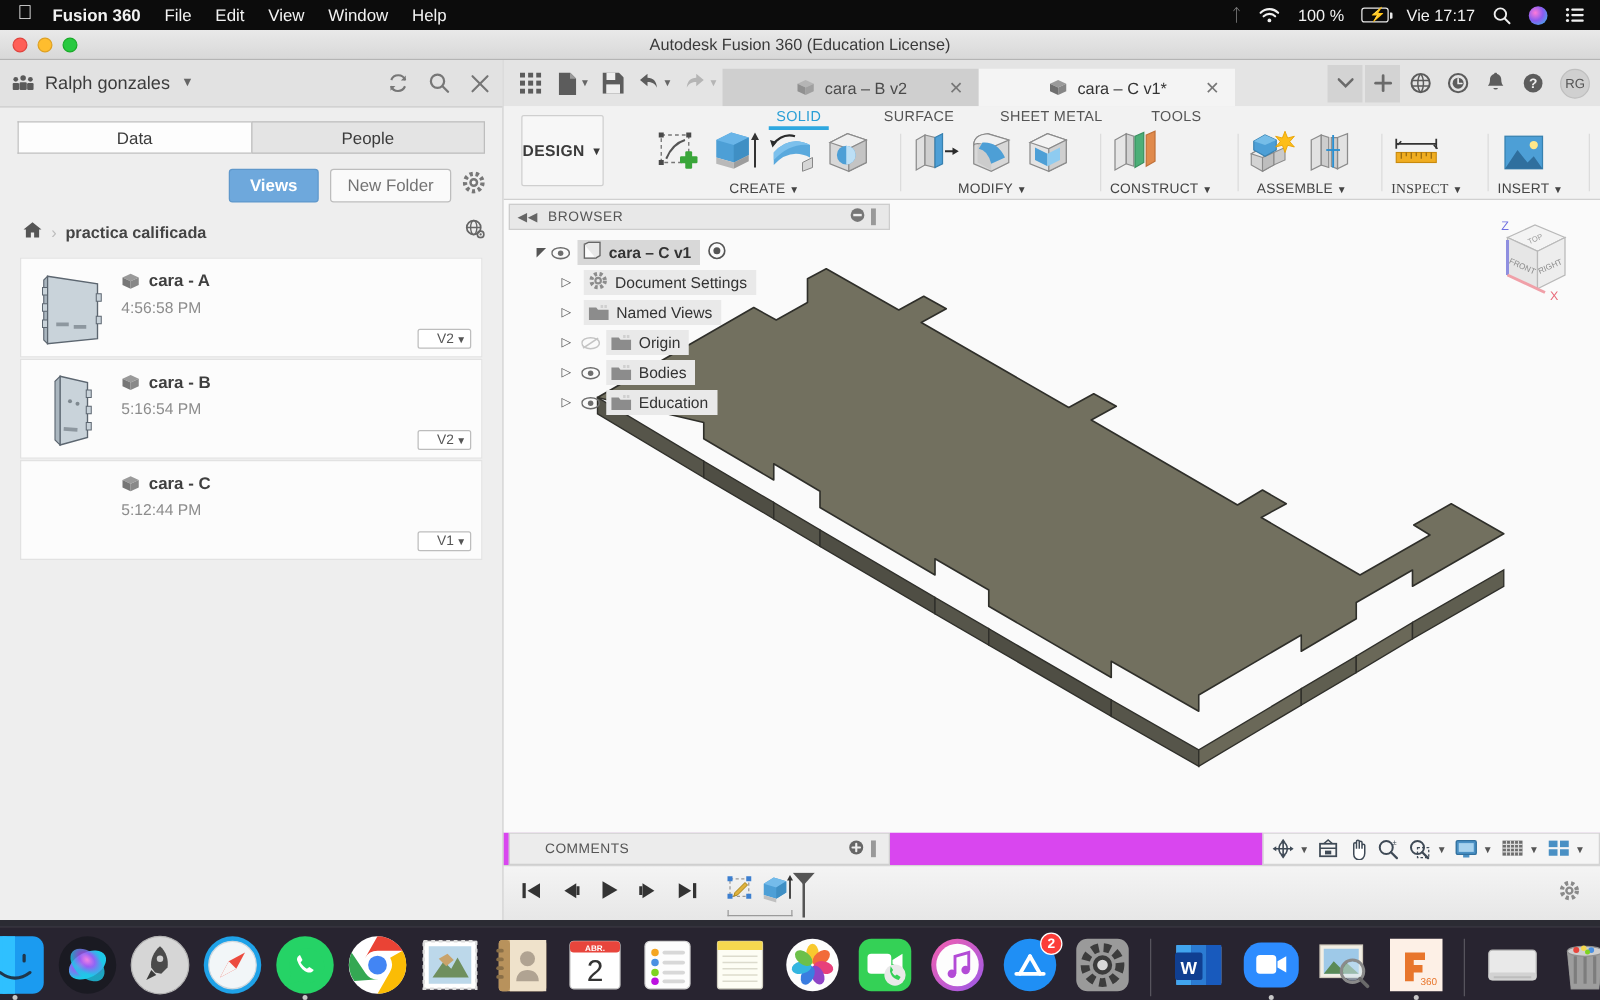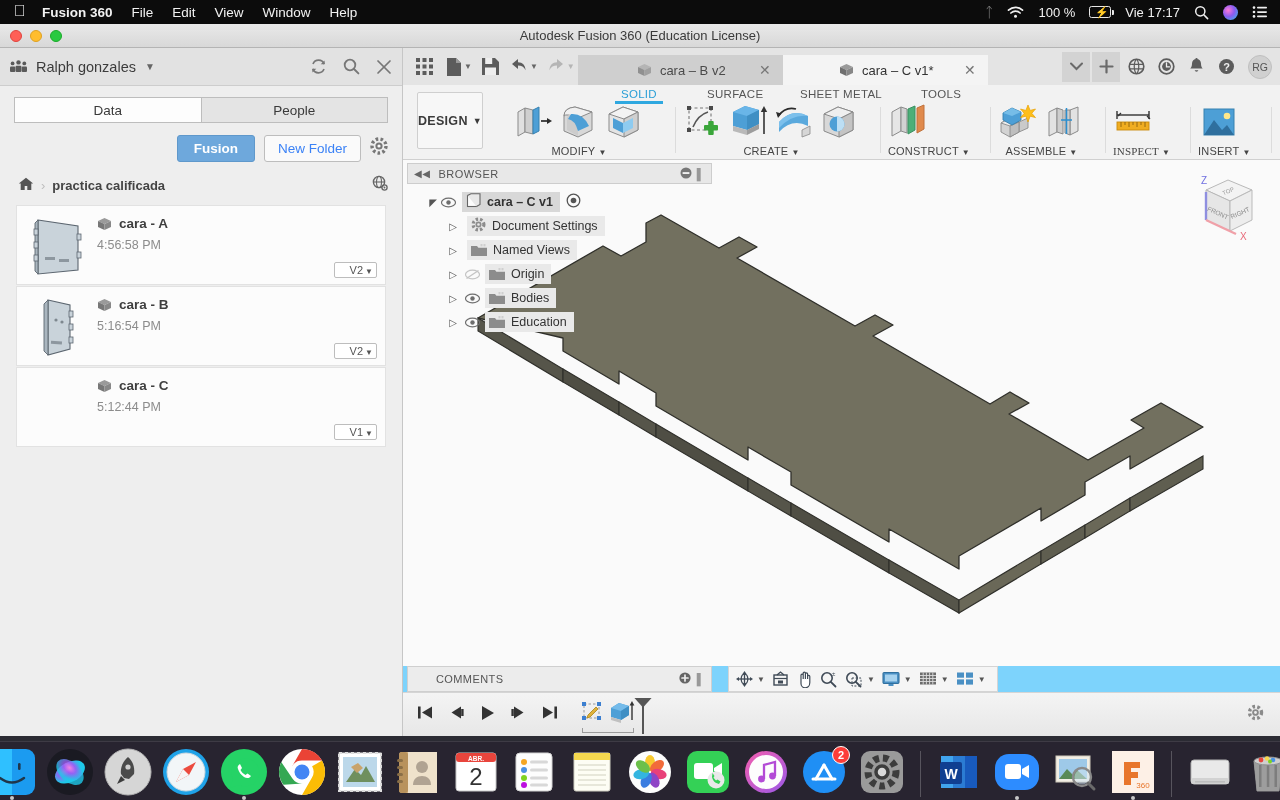--- a/index.html
+++ b/index.html
@@ -78,21 +78,21 @@
   .tab.active { background: #fdfdfd; border-right: none; }
   .tab:last-child { border-left: 1px solid #bdbdbd; }
 
   .dp-actions { display: flex; align-items: center; justify-content: flex-end;
     gap: 9px; padding: 12px 14px 0 0; }
   .btn-upload {
     background: #6ea8dc; color: #fff; font-weight: bold; font-size: 13.5px;
     border: 1px solid #5f98cb; border-radius: 3px; padding: 5px 16px;
   }
   .btn-newfolder {
-    background: #fafafa; color: #3b82f6; font-size: 13.5px;
+    background: #fafafa; color: #737373; font-size: 13.5px;
     border: 1px solid #bdbdbd; border-radius: 3px; padding: 5px 13px;
   }
   .gear-sm { color: #777; font-size: 17px; }
 
   .breadcrumb { display: flex; align-items: center; padding: 13px 14px 0 18px; }
   .bc-home { color: #555; font-size: 15px; }
   .bc-sep { color: #bdbdbd; margin: 0 7px; font-size: 13px; }
   .bc-name { font-size: 13px; font-weight: bold; color: #444; }
   .bc-globe { margin-left: auto; color: #666; }
 
@@ -187,21 +187,21 @@
   .tchip.root { background: #d8d8d8; }
   .tlabel { white-space: nowrap; }
   .tlabel.bold { font-weight: bold; color:#333; }
   .eye { color: #707070; font-size: 12px; display:inline-flex; }
   .eye.off { color: #c0c0c0; }
   .folder-ico { color: #888; display:inline-flex; }
 
   .viewcube { position: absolute; right: 18px; top: 8px; width: 86px; height: 86px; }
 
   
-  .commentsbar { height: 26px; display: flex; align-items: stretch; background: #7dd3fc; }
+  .commentsbar { height: 26px; display: flex; align-items: stretch; background: #d946ef; justify-content: space-between; }
   .comments {
     width: 305px; margin-left: 4px; border: 1px solid #cfcfcf; background: #ececec;
     display: flex; align-items: center; padding: 0 6px; font-size: 11px; color: #555; letter-spacing: .4px;
   }
   .comments .lbl { margin-left: 22px; }
   .comments .right { margin-left: auto; display: flex; align-items: center; gap: 6px; }
   .navbar {
     margin-left: 16px; border: 1px solid #d4d4d4; background: #f5f5f5;
     display: flex; align-items: center; gap: 3px; padding: 0 7px; height: 26px;
   }
@@ -346,21 +346,21 @@
             </span>
           </span>
         </div>
 
         <div class="tabs">
           <div class="tab active">Data</div>
           <div class="tab">People</div>
         </div>
 
         <div class="dp-actions">
-          <div class="btn-upload">Fusion</div>
+          <div class="btn-upload">Views</div>
           <div class="btn-newfolder">New Folder</div>
           <span class="gear-sm">
             <svg width="18" height="18" viewBox="0 0 18 18">
                 <g fill="#777">
                   <circle cx="9" cy="9" r="7" fill="none" stroke="#777" stroke-width="3.4" stroke-dasharray="2.6 2.3"></circle>
                   <circle cx="9" cy="9" r="2.6" fill="#fafafa" stroke="#777" stroke-width="2"></circle>
                 </g>
               </svg>
           </span>
         </div>
@@ -594,54 +594,20 @@
           </div>
 
           <div class="wsgroups">
             <div class="wstabrow">
               <span class="wstab active" style="left:128px;">SOLID</span>
               <span class="wstab" style="left:214px;">SURFACE</span>
               <span class="wstab" style="left:307px;">SHEET METAL</span>
               <span class="wstab" style="left:428px;">TOOLS</span>
             </div>
 
-            <div class="group" style="margin-left:12px;">
-              <div class="grow">
-                <span class="gicon">
-                  <svg width="40" height="36" viewBox="0 0 40 36">
-                    <path d="M4 8 L11 4 L11 28 L4 32z" fill="#e0e0e0" stroke="#8b8b8b" stroke-width="1"></path>
-                    <path d="M11 4 L19 6 L19 30 L11 28z" fill="#cfcfcf" stroke="#8b8b8b" stroke-width="1"></path>
-                    <path d="M19 6 L25 3 L25 27 L19 30z" fill="#4d9fd6" stroke="#3781b0" stroke-width="1"></path>
-                    <line x1="27" y1="17" x2="36" y2="17" stroke="#2b2b2b" stroke-width="1.7"></line>
-                    <path d="M38 17 l-5 3v-6z" fill="#2b2b2b"></path>
-                  </svg>
-                </span>
-                <span class="gicon">
-                  <svg width="40" height="36" viewBox="0 0 40 36">
-                    <path d="M5 12 Q5 4 16 3 L33 8 L33 26 L19 33 L5 27z" fill="#d8d8d8" stroke="#8b8b8b" stroke-width="1"></path>
-                    <path d="M5 12 Q5 4 16 3 L33 8 L19 14 Q7 9 5 12z" fill="#f0f0f0" stroke="#8b8b8b" stroke-width="1"></path>
-                    <path d="M19 14 Q11 8 8 13 L8 26 L19 32z" fill="#cccccc"></path>
-                    <path d="M12 10 Q24 9 30 22 L19 27 Q16 16 9 15z" fill="#4d9fd6"></path>
-                  </svg>
-                </span>
-                <span class="gicon">
-                  <svg width="38" height="36" viewBox="0 0 38 36">
-                    <path d="M4 10 L18 3 L33 8 L33 26 L19 33 L4 27z" fill="#e4e4e4" stroke="#8b8b8b" stroke-width="1"></path>
-                    <path d="M4 10 L18 3 L33 8 L19 15z" fill="#f3f3f3" stroke="#8b8b8b" stroke-width="1"></path>
-                    <path d="M19 15 L33 8 L33 26 L19 33z" fill="#cfcfcf" stroke="#8b8b8b" stroke-width="1"></path>
-                    <path d="M8 14 L18 19 L18 29 L8 24z" fill="#4d9fd6"></path>
-                    <path d="M18 19 L28 14 L28 24 L18 29z" fill="#8ecbf0"></path>
-                  </svg>
-                </span>
-              </div>
-              <div class="glabel">
-                <span>MODIFY</span><span class="c">▼</span>
-              </div>
-            </div>
-
             <div class="group" style="margin-left:22px;">
               <div class="grow">
                 <span class="gicon">
                   <svg width="36" height="34" viewBox="0 0 36 34">
                     <rect x="3" y="3" width="22" height="22" fill="none" stroke="#777" stroke-width="1.1" stroke-dasharray="3 2.5"></rect>
                     <g fill="#4a4a4a">
                         <rect x="1" y="1" width="4" height="4"></rect>
                         <rect x="23" y="1" width="4" height="4"></rect>
                         <rect x="1" y="23" width="4" height="4"></rect>
                         <rect x="23" y="23" width="4" height="4"></rect>
@@ -680,20 +646,54 @@
                     <path d="M4 10 L18 3 L33 8 L33 26 L19 33 L4 27z" fill="#d8d8d8" stroke="#8b8b8b" stroke-width="1"></path>
                     <path d="M4 10 L18 3 L33 8 L19 15z" fill="#efefef" stroke="#8b8b8b" stroke-width="1"></path>
                     <path d="M19 15 L33 8 L33 26 L19 33z" fill="#c4c4c4" stroke="#8b8b8b" stroke-width="1"></path>
                     <circle cx="17" cy="20" r="7.5" fill="#4d9fd6"></circle>
                     <path d="M17 12.5a7.5 7.5 0 0 1 0 15z" fill="#bcdff5"></path>
                   </svg>
                 </span>
               </div>
               <div class="glabel">
                 <span>CREATE</span><span class="c">▼</span>
+              </div>
+            </div>
+
+            <div class="group" style="margin-left:12px;">
+              <div class="grow">
+                <span class="gicon">
+                  <svg width="40" height="36" viewBox="0 0 40 36">
+                    <path d="M4 8 L11 4 L11 28 L4 32z" fill="#e0e0e0" stroke="#8b8b8b" stroke-width="1"></path>
+                    <path d="M11 4 L19 6 L19 30 L11 28z" fill="#cfcfcf" stroke="#8b8b8b" stroke-width="1"></path>
+                    <path d="M19 6 L25 3 L25 27 L19 30z" fill="#4d9fd6" stroke="#3781b0" stroke-width="1"></path>
+                    <line x1="27" y1="17" x2="36" y2="17" stroke="#2b2b2b" stroke-width="1.7"></line>
+                    <path d="M38 17 l-5 3v-6z" fill="#2b2b2b"></path>
+                  </svg>
+                </span>
+                <span class="gicon">
+                  <svg width="40" height="36" viewBox="0 0 40 36">
+                    <path d="M5 12 Q5 4 16 3 L33 8 L33 26 L19 33 L5 27z" fill="#d8d8d8" stroke="#8b8b8b" stroke-width="1"></path>
+                    <path d="M5 12 Q5 4 16 3 L33 8 L19 14 Q7 9 5 12z" fill="#f0f0f0" stroke="#8b8b8b" stroke-width="1"></path>
+                    <path d="M19 14 Q11 8 8 13 L8 26 L19 32z" fill="#cccccc"></path>
+                    <path d="M12 10 Q24 9 30 22 L19 27 Q16 16 9 15z" fill="#4d9fd6"></path>
+                  </svg>
+                </span>
+                <span class="gicon">
+                  <svg width="38" height="36" viewBox="0 0 38 36">
+                    <path d="M4 10 L18 3 L33 8 L33 26 L19 33 L4 27z" fill="#e4e4e4" stroke="#8b8b8b" stroke-width="1"></path>
+                    <path d="M4 10 L18 3 L33 8 L19 15z" fill="#f3f3f3" stroke="#8b8b8b" stroke-width="1"></path>
+                    <path d="M19 15 L33 8 L33 26 L19 33z" fill="#cfcfcf" stroke="#8b8b8b" stroke-width="1"></path>
+                    <path d="M8 14 L18 19 L18 29 L8 24z" fill="#4d9fd6"></path>
+                    <path d="M18 19 L28 14 L28 24 L18 29z" fill="#8ecbf0"></path>
+                  </svg>
+                </span>
+              </div>
+              <div class="glabel">
+                <span>MODIFY</span><span class="c">▼</span>
               </div>
             </div>
 
             <div class="group" style="margin-left:12px;">
               <div class="grow">
                 <span class="gicon">
                   <svg width="40" height="36" viewBox="0 0 40 36">
                     <path d="M3 8 L12 3 L12 27 L3 32z" fill="#e6e6e6" stroke="#8b8b8b" stroke-width="1"></path>
                     <path d="M12 3 L18 5 L18 29 L12 27z" fill="#d2d2d2" stroke="#8b8b8b" stroke-width="1"></path>
                     <path d="M19 5 L26 2 L26 26 L19 30z" fill="#4caf78" stroke="#3a9060" stroke-width="1"></path>

